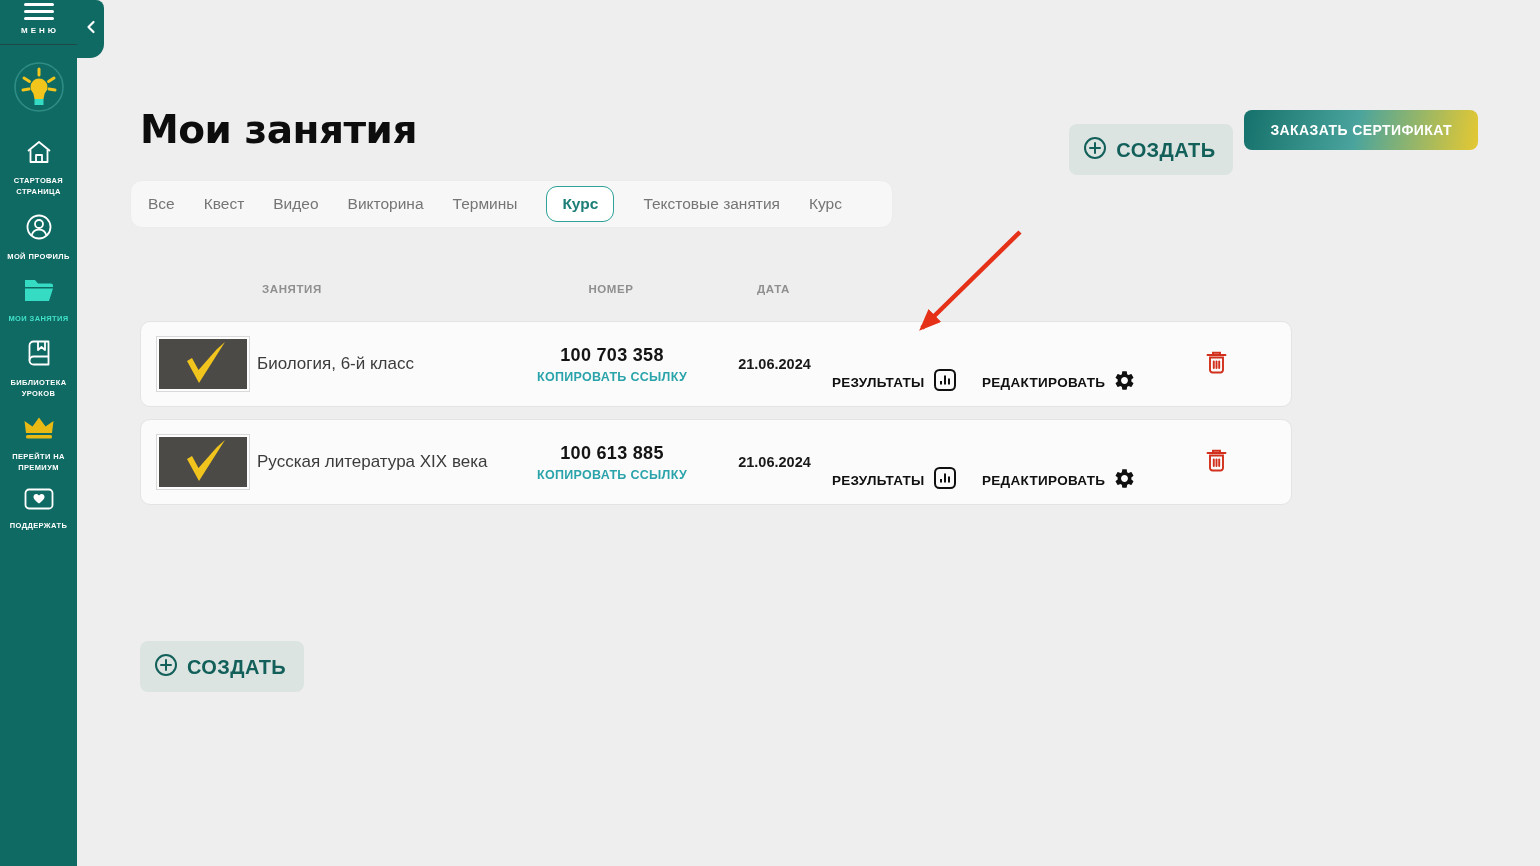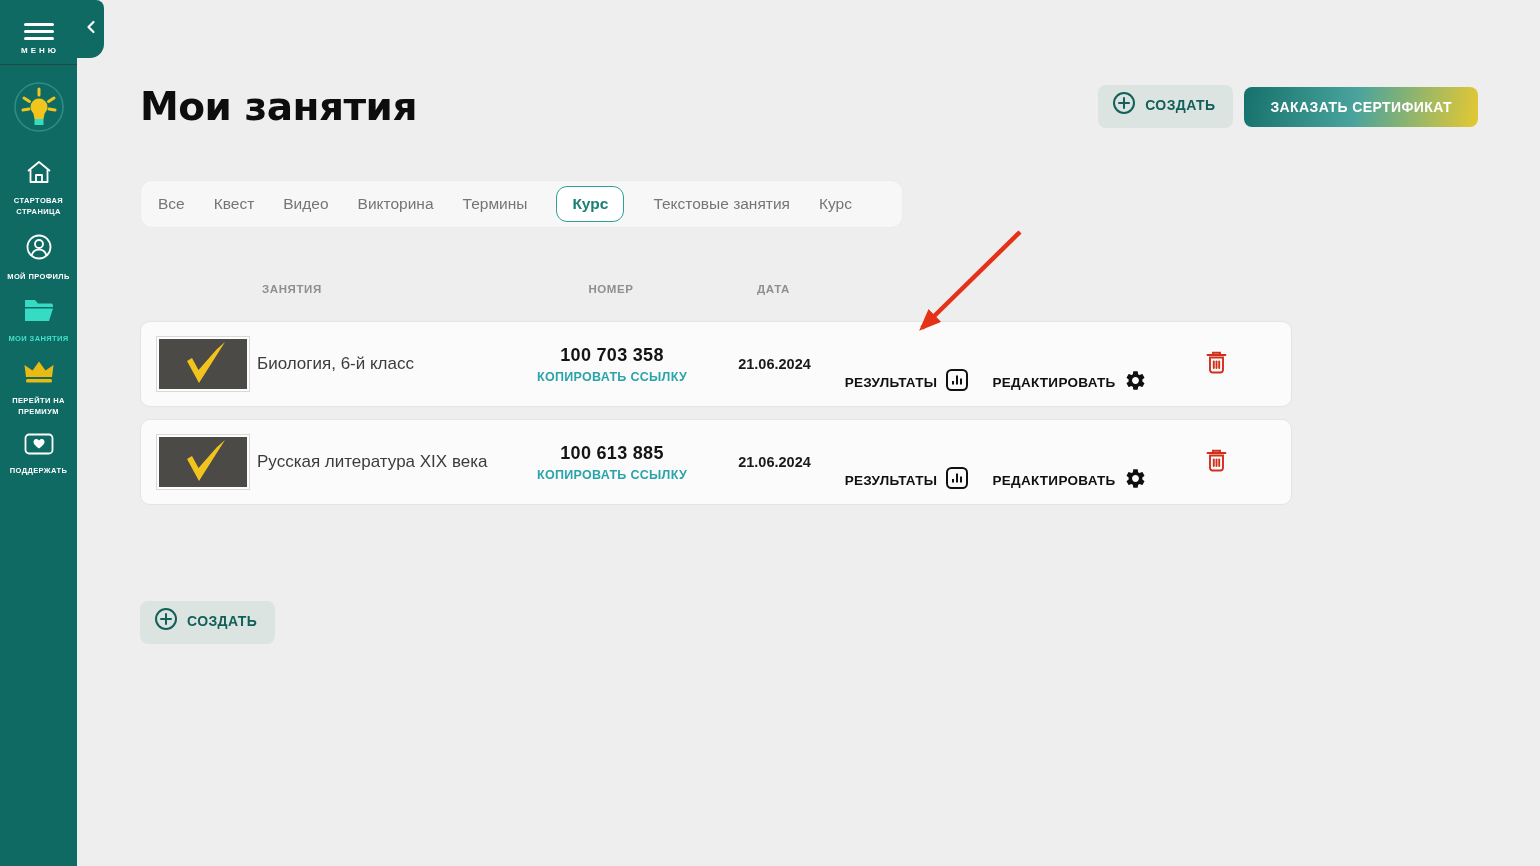--- a/index.html
+++ b/index.html
@@ -2,21 +2,21 @@
 <html><head>
 <meta charset="utf-8">
 <style>
   * { margin:0; padding:0; box-sizing:border-box; }
   html,body { width:1540px; height:866px; overflow:hidden; }
   body { font-family:"Liberation Sans","DejaVu Sans",sans-serif; background:#eeeeee; position:relative; }
 
   
   .sidebar { position:absolute; left:0; top:0; width:77px; height:866px; background:#0e6a63; z-index:5;
              display:flex; flex-direction:column; align-items:center; }
-  .menu-block { width:100%; padding:23px 0 9px; display:flex; flex-direction:column; align-items:center;
+  .menu-block { width:100%; padding:3px 0 9px; display:flex; flex-direction:column; align-items:center;
                 border-bottom:1px solid rgba(50,35,35,.45); cursor:pointer; }
   .hamburger { width:30px; display:flex; flex-direction:column; gap:4px; margin-bottom:6px; }
   .hamburger i { display:block; height:3px; background:#ffffff; border-radius:2px; }
   .menu-word { color:#ffffff; font-size:8px; font-weight:bold; letter-spacing:3px; padding-left:3px; }
   .collapse-tab { position:absolute; left:77px; top:0; width:27px; height:58px; background:#0e6a63;
                   border-radius:0 8px 14px 0; display:flex; align-items:center; justify-content:center; cursor:pointer; z-index:4; }
   .logo-wrap { margin-top:15px; margin-bottom:14px; cursor:pointer; }
   .nav { display:flex; flex-direction:column; align-items:flex-start; width:100%; }
   .nav-item { width:100%; display:flex; flex-direction:column; align-items:center; padding:7px 2px 8px; cursor:pointer; }
   .nav-item .lbl { margin-top:6px; color:#ffffff; font-size:7.5px; font-weight:bold; text-align:center;
@@ -25,28 +25,28 @@
 
   
   .main { position:absolute; left:77px; top:0; width:1463px; height:866px; background:#eeeeee; }
 
   .page-header { position:absolute; left:63px; top:84px; width:1338px; display:flex; align-items:center; }
   .page-title { font-size:39px; font-weight:800; color:#0d0d0d; letter-spacing:-.5px;
                 font-family:"DejaVu Sans","Liberation Sans",sans-serif; }
   .header-actions { margin-left:auto; display:flex; gap:11px; align-items:center; }
 
   .btn-soft { display:flex; align-items:center; gap:9px; background:#dce4e2; border:none; border-radius:8px;
-              padding:6px 18px 10px 14px; color:#13605a; font-weight:bold; font-size:14px; letter-spacing:.4px;
-              cursor:pointer; font-family:inherit; }
+              padding:12px 18px 10px 14px; color:#13605a; font-weight:bold; font-size:20px; letter-spacing:.4px;
+              cursor:pointer; font-family:inherit;margin-top:40px; }
   .btn-gradient { border:none; border-radius:8px; padding:12px 26px; color:#ffffff; font-weight:bold; font-size:14px;
                   letter-spacing:.4px; cursor:pointer; font-family:inherit;
                   background:linear-gradient(100deg,#15716b 0%,#4aa49d 48%,#dfc736 98%); }
 
   
-  .tabs { position:absolute; left:63px; top:180px; width:763px; height:48px; background:#f7f7f7;
+  .tabs { position:absolute; left:53px; top:180px; width:763px; height:48px; background:#f7f7f7;
           border:1px solid #ececec; border-radius:12px; display:flex; align-items:center; gap:29px; padding:0 17px; }
   .tab { color:#757575; font-size:15.5px; cursor:pointer; white-space:nowrap; }
   .tab.active { color:#1c7e76; font-weight:bold; border:1.5px solid #2fa199; background:#ffffff;
                 border-radius:11px; padding:8px 15px; }
 
   
   .grid-cols { display:grid; grid-template-columns:92px 258px 210px 115px 150px 175px 1fr; align-items:center; }
   .table-head { position:absolute; left:63px; top:283px; width:1152px; padding:0 16px; }
   .th { color:#8f8f8f; font-size:11.5px; font-weight:bold; letter-spacing:.6px; }
   .th.name { grid-column:2; padding-left:14px; }
@@ -55,21 +55,21 @@
   .card { position:absolute; left:63px; width:1152px; height:86px; background:#fbfbfb; border:1px solid #e4e4e4;
           border-radius:10px; padding:0 16px; }
   .card.r1 { top:321px; } .card.r2 { top:419px; }
   .thumb { width:92px; height:54px; background:#4b4a47; border:2px solid #fdfdfd; outline:1px solid #d9d9d9;
            display:flex; align-items:center; justify-content:center; cursor:pointer; }
   .row-title { padding-left:8px; font-size:17px; color:#3c3c3c; }
   .num-cell { text-align:center; }
   .num { font-size:18px; font-weight:bold; color:#141414; letter-spacing:.3px; }
   .copy-link { margin-top:4px; font-size:12.5px; font-weight:bold; color:#2aa4aa; letter-spacing:.3px; cursor:pointer; }
   .date-cell { text-align:center; font-size:14.5px; font-weight:bold; color:#1a1a1a; }
-  .act { display:flex; align-items:center; justify-content:center; gap:8px; cursor:pointer;margin-top:36px; }
+  .act { display:flex; align-items:center; justify-content:flex-start; gap:8px; cursor:pointer;margin-top:36px; }
   .act .act-lbl { font-size:13.5px; font-weight:bold; color:#101010; letter-spacing:.3px; white-space:nowrap; }
   .trash-cell { display:flex; justify-content:center; cursor:pointer; }
 
   .footer-create { position:absolute; left:63px; top:601px; }
 
   .arrow-overlay { position:absolute; left:800px; top:212px; width:240px; height:140px; pointer-events:none; z-index:6; }
 </style>
 </head>
 <body>
 
@@ -128,20 +128,30 @@
       <span>
         <svg width="32" height="26" viewBox="0 0 32 26" fill="#35dcc3">
           <path d="M2 3 H12 L15 6.5 H28 a2 2 0 0 1 2 2 V10 H2 Z"></path>
           <path d="M2 11.5 H30 L26 24 H2 Z"></path>
         </svg>
       </span>
       <span class="lbl">МОИ ЗАНЯТИЯ</span>
     </div>
 
 
+    <div class="nav-item">
+      <span>
+        <svg width="28" height="28" viewBox="0 0 28 28" fill="none" stroke="#ffffff" stroke-width="1.8" stroke-linejoin="round">
+          <path d="M8.5 2.5 H23.5 V25.5 H8.5 A4 4 0 0 1 4.5 21.5 V6.5 A4 4 0 0 1 8.5 2.5 Z"></path>
+          <path d="M4.5 21.5 A4 4 0 0 1 8.5 17.5 H23.5"></path>
+          <path d="M13 2.5 V11 L16.5 8 L20 11 V2.5"></path>
+        </svg>
+      </span>
+      <span class="lbl">БИБЛИОТЕКА УРОКОВ</span>
+    </div>
 
     <div class="nav-item">
       <span>
         <svg width="34" height="26" viewBox="0 0 34 26" fill="#e9b914">
           <path d="M4 18 L2.5 6 L10.5 11.5 L17 2.5 L23.5 11.5 L31.5 6 L30 18 Z"></path>
           <rect x="4" y="20" width="26" height="3.5" rx="1.5"></rect>
         </svg>
       </span>
       <span class="lbl">ПЕРЕЙТИ НА ПРЕМИУМ</span>
     </div>

